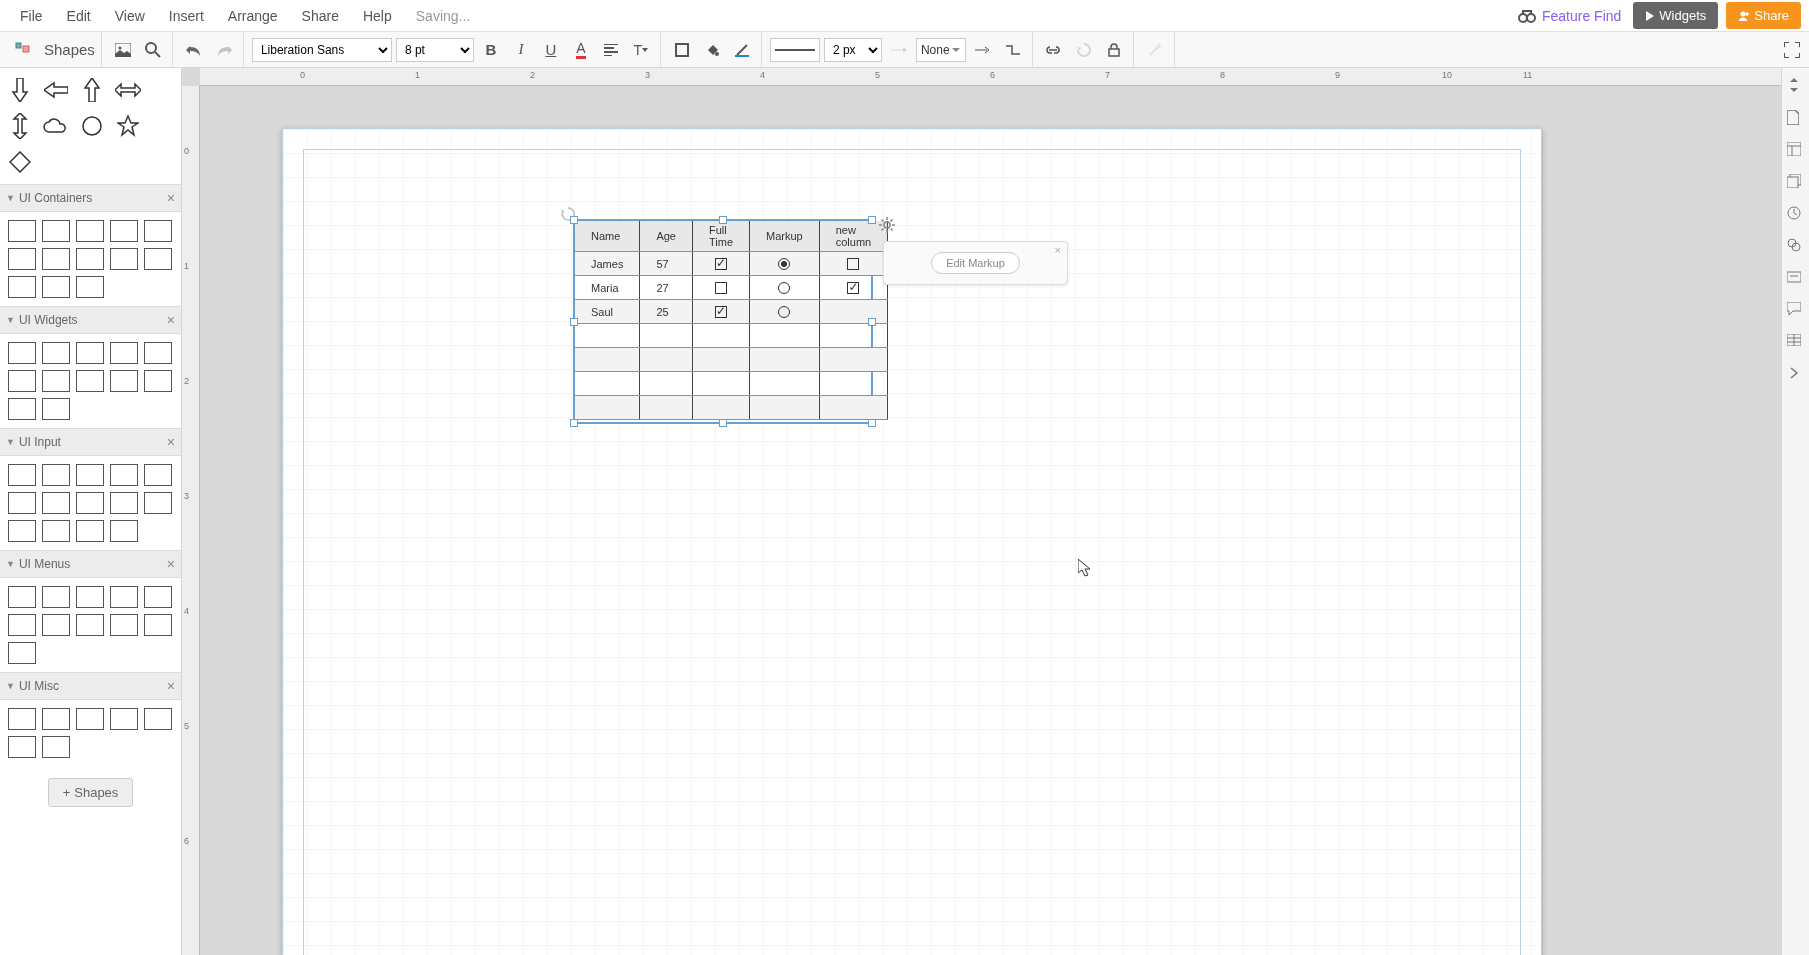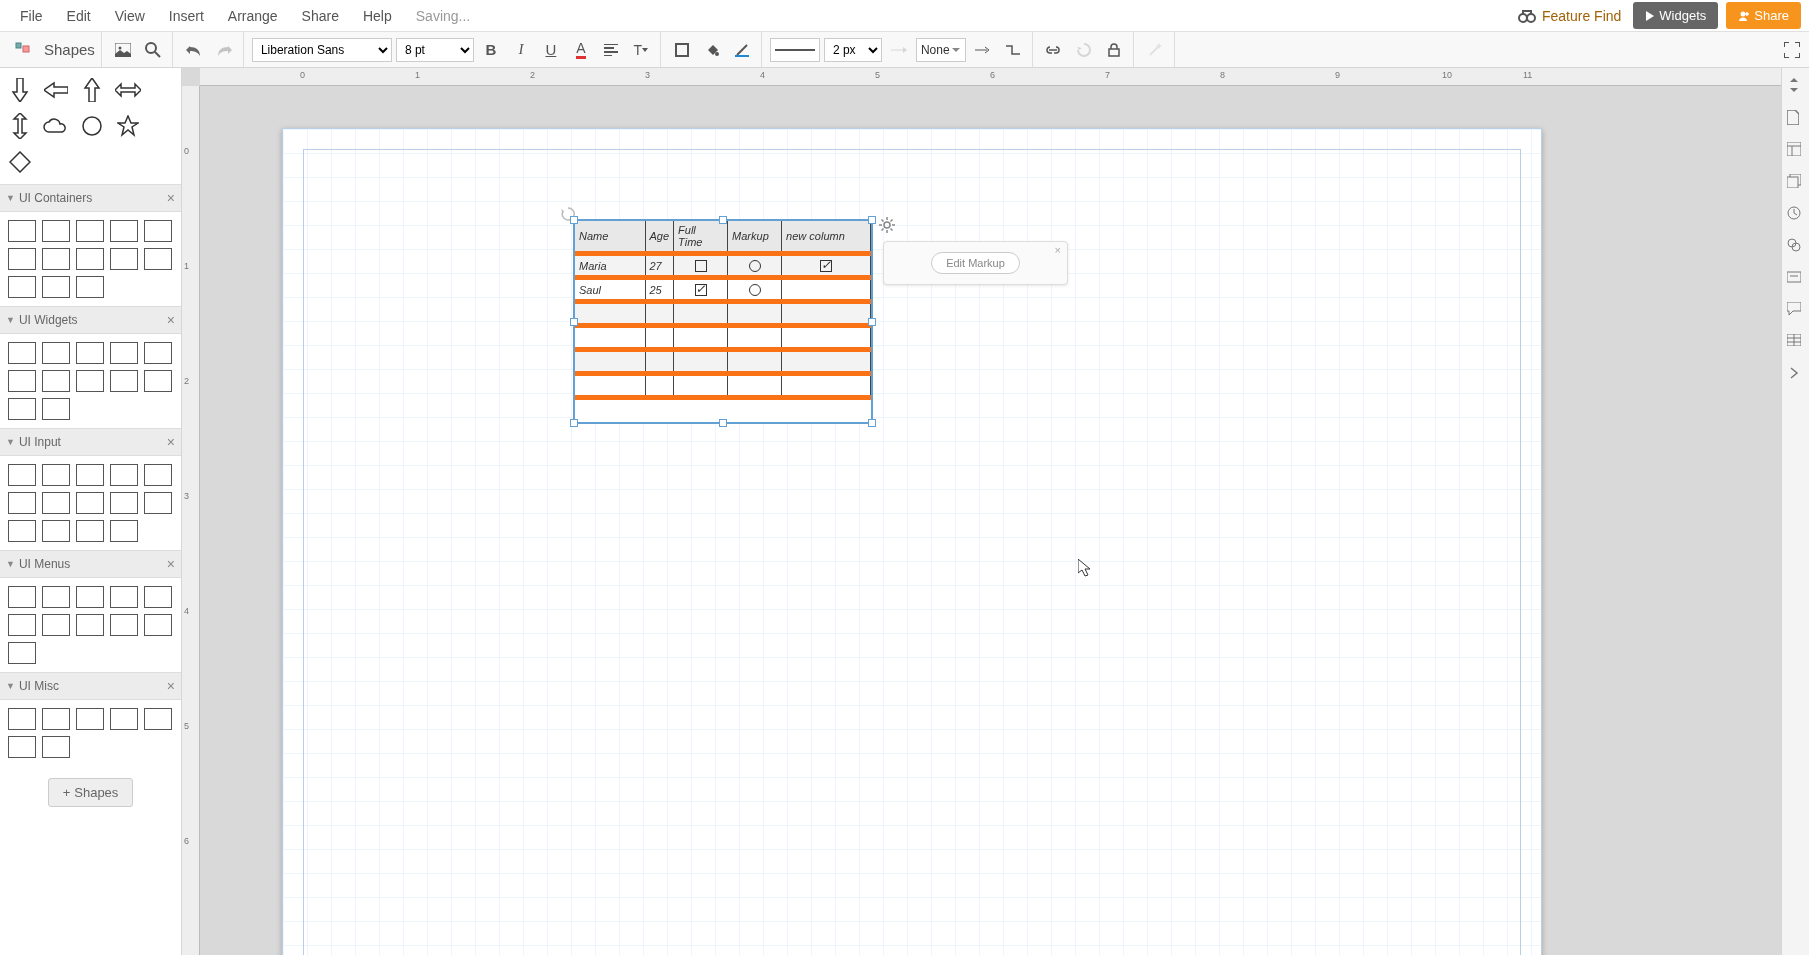--- a/index.html
+++ b/index.html
@@ -3,21 +3,21 @@
 <meta charset="utf-8">
 <style>
 * { margin:0; padding:0; box-sizing:border-box; font-family:"Liberation Sans",Arial,sans-serif; }
 body { background:#fff; width:1809px; height:955px; overflow:hidden; font-size:12px; color:#333; user-select:none; }
 
 
 .menubar { height:32px; display:flex; align-items:center; padding:0 8px; background:#fff; border-bottom:1px solid #e0e0e0; }
 .menubar .menu-item { padding:6px 12px; font-size:14px; color:#555; cursor:pointer; }
 .menubar .saving { color:#999; margin-left:12px; font-size:14px; }
 .menubar .spacer { flex:1; }
-.menubar .feature-find { display:flex; align-items:center; gap:6px; margin-right:12px; color:#a16207; font-size:14px; cursor:pointer;text-align:right; }
+.menubar .feature-find { display:flex; align-items:center; gap:6px; margin-right:12px; color:#8b5cf6; font-size:14px; cursor:pointer;text-align:right; }
 .menubar button.present { background:#666; color:#fff; border:none; padding:6px 12px; border-radius:3px; font-size:13px; display:flex; align-items:center; gap:4px; cursor:pointer; }
 .menubar button.share { background:#f7941d; color:#fff; border:none; padding:6px 12px; border-radius:3px; font-size:13px; margin-left:8px; display:flex; align-items:center; gap:4px; cursor:pointer; }
 
 
 .toolbar { height:36px; display:flex; align-items:center; padding:0 4px; background:#f8f8f8; border-bottom:1px solid #d6d6d6; gap:2px; }
 .toolbar .group { display:flex; align-items:center; padding:0 6px; border-right:1px solid #ddd; height:100%; gap:4px; }
 .toolbar .group:last-child { border-right:none; }
 .toolbar .icon-btn { width:26px; height:26px; display:flex; align-items:center; justify-content:center; cursor:pointer; border-radius:3px; color:#555; }
 .toolbar .icon-btn.dim { opacity:.35; }
 .toolbar select, .toolbar .combo { height:24px; font-size:12px; border:1px solid #ccc; background:#fff; padding:0 4px; }
@@ -46,21 +46,21 @@
 .ruler-v { position:absolute; top:18px; left:0; width:18px; bottom:0; background:#eee; border-right:1px solid #bbb; font-size:9px; color:#777; }
 .ruler-v .tick { position:absolute; left:2px; }
 .paper { position:absolute; top:60px; left:100px; width:1260px; height:860px; background:#fff; box-shadow:0 2px 6px rgba(0,0,0,.25);
          background-image:linear-gradient(#eef5fd 1px,transparent 1px),linear-gradient(90deg,#eef5fd 1px,transparent 1px);
          background-size:24px 24px; border:1px solid #b8cfe5; }
 .paper-inner { position:absolute; inset:20px; border:1px solid #b8cfe5; }
 
 
 .mock-table { position:absolute; left:290px; top:90px; width:300px; height:205px; border:2px solid #63a0d4; background:#fff; font-size:12px; }
 .mock-table table { width:100%; border-collapse:collapse; font-size:11px; }
-.mock-table th, .mock-table td { border-right:1px solid #444; border-bottom:5px solid #f97316; padding:3px 4px; text-align:left; height:24px;font-style:italic; }
+.mock-table th, .mock-table td { border-right:1px solid #444; border-bottom:1px solid #f97316; padding:3px 16px; text-align:left; height:24px; }
 .mock-table th { background:#e8e8e8; font-weight:normal; }
 .mock-table tr:nth-child(even) td { background:#f3f3f3; }
 .mock-table .cb, .mock-table .rb { display:inline-block; width:12px; height:12px; border:1px solid #333; vertical-align:middle; position:relative; margin:0 auto; display:block; }
 .mock-table .cb.checked::after { content:"✓"; position:absolute; top:-3px; left:0; font-size:12px; }
 .mock-table .rb { border-radius:50%; }
 .mock-table .rb.checked::after { content:""; position:absolute; inset:2px; background:#333; border-radius:50%; }
 .mock-table td.center { text-align:center; }
 .sel-handle { position:absolute; width:8px; height:8px; background:#fff; border:1px solid #63a0d4; }
 .gear-ico { position:absolute; left:596px; top:88px; color:#888; cursor:pointer; }
 .reload-ico { position:absolute; left:278px; top:78px; color:#bbb; cursor:pointer; }
@@ -462,20 +462,33 @@
         <table>
           <tbody>
               <tr>
             <th style="width:70px">Name</th>
             <th style="width:28px">Age</th>
             <th style="width:54px">Full Time</th>
             <th style="width:54px">Markup</th>
             <th>new column</th>
           </tr>
           <tr>
+            <td>James</td>
+                <td>57</td>
+            <td class="center">
+                  <span class="cb checked"></span>
+                </td>
+            <td class="center">
+                  <span class="rb checked"></span>
+                </td>
+            <td class="center">
+                  <span class="cb"></span>
+                </td>
+          </tr>
+          <tr>
             <td>Maria</td>
                 <td>27</td>
             <td class="center">
                   <span class="cb"></span>
                 </td>
             <td class="center">
                   <span class="rb"></span>
                 </td>
             <td class="center">
                   <span class="cb checked"></span>

